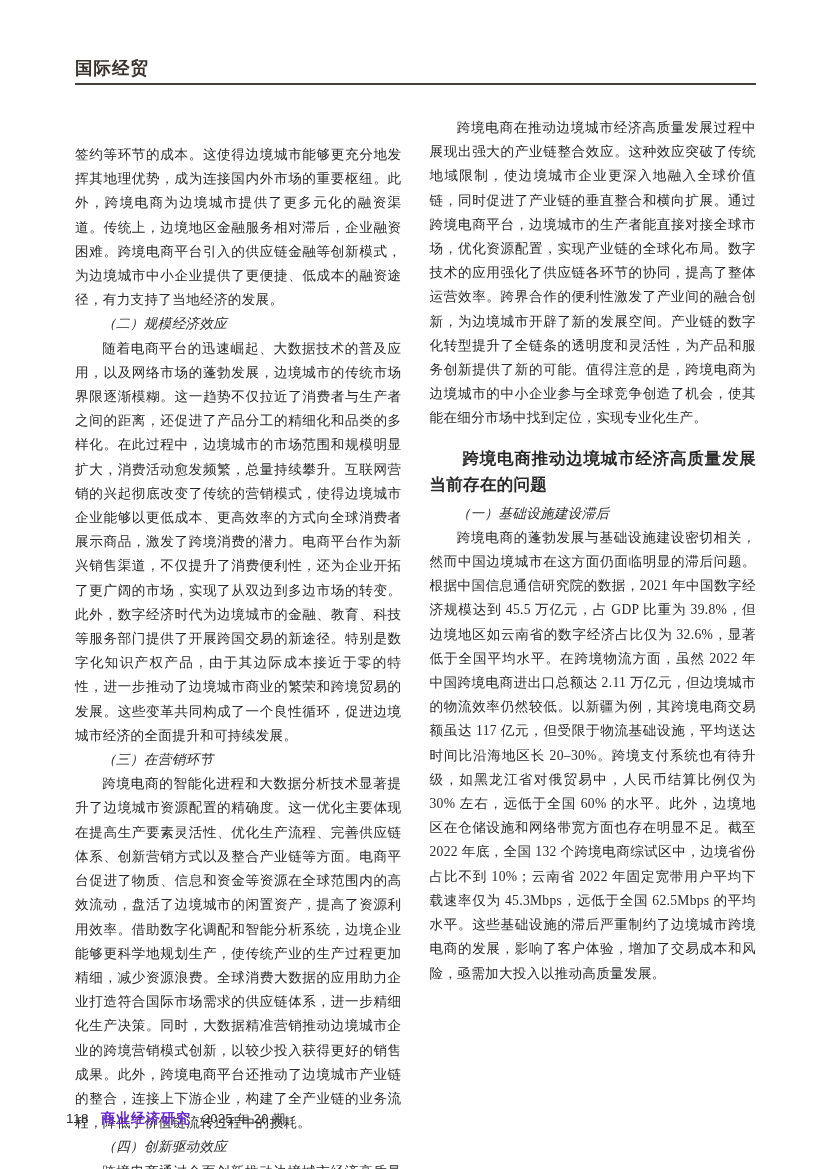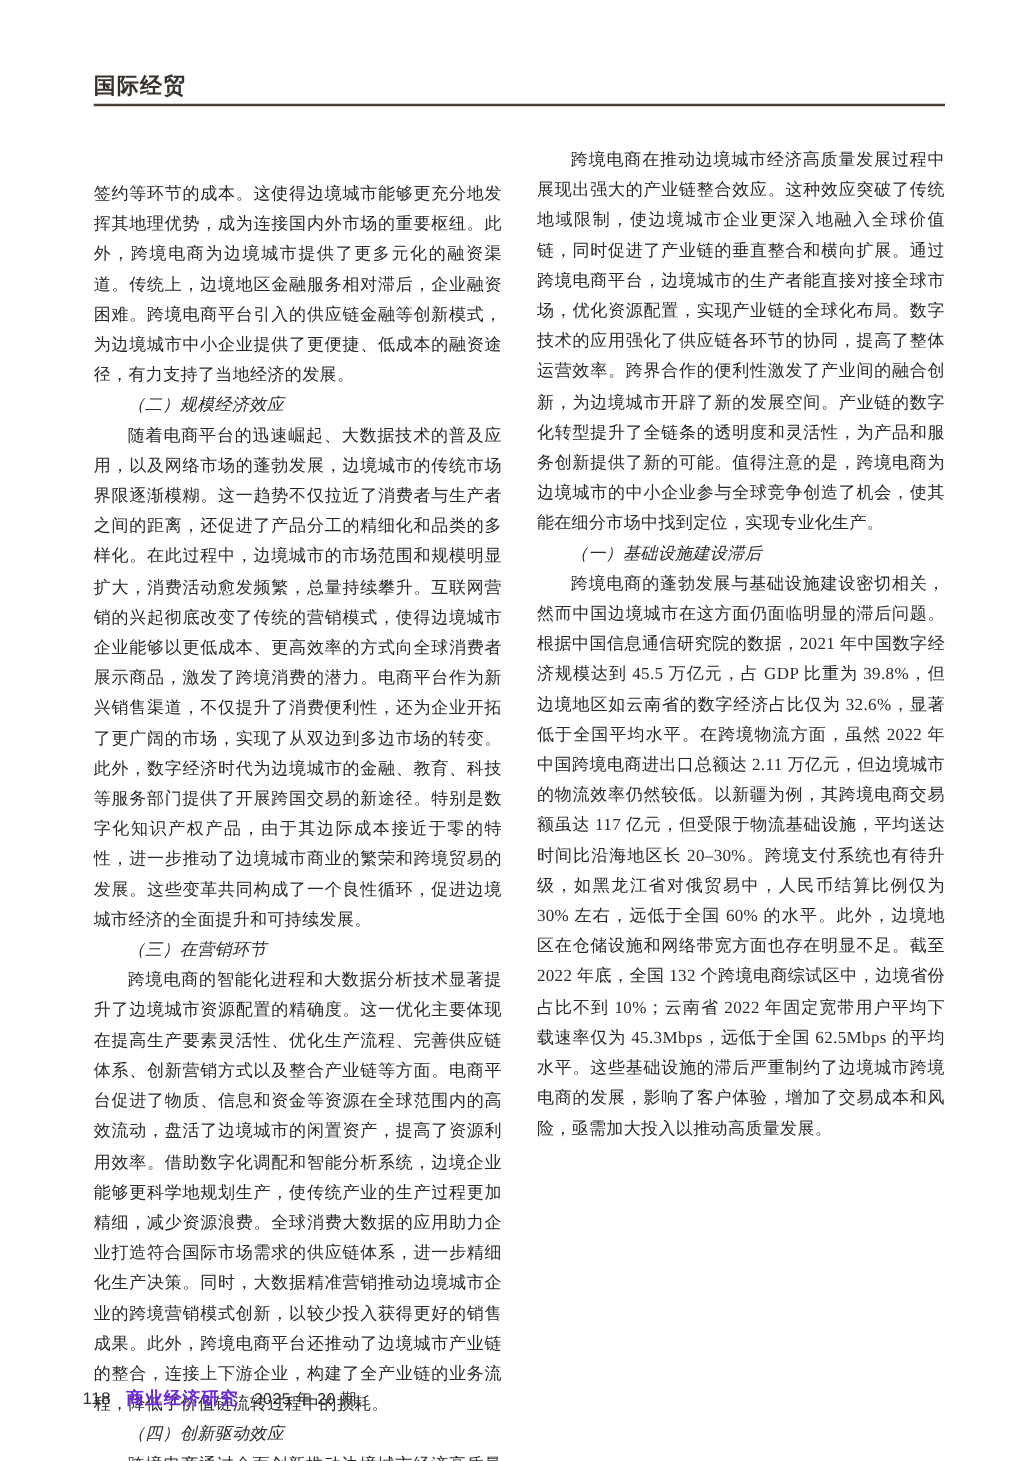--- a/index.html
+++ b/index.html
@@ -99,20 +99,21 @@
         <p class="t-sub">（二）规模经济效应</p>
         <p class="t-body-i">随着电商平台的迅速崛起、大数据技术的普及应用，以及网络市场的蓬勃发展，边境城市的传统市场界限逐渐模糊。这一趋势不仅拉近了消费者与生产者之间的距离，还促进了产品分工的精细化和品类的多样化。在此过程中，边境城市的市场范围和规模明显扩大，消费活动愈发频繁，总量持续攀升。互联网营销的兴起彻底改变了传统的营销模式，使得边境城市企业能够以更低成本、更高效率的方式向全球消费者展示商品，激发了跨境消费的潜力。电商平台作为新兴销售渠道，不仅提升了消费便利性，还为企业开拓了更广阔的市场，实现了从双边到多边市场的转变。此外，数字经济时代为边境城市的金融、教育、科技等服务部门提供了开展跨国交易的新途径。特别是数字化知识产权产品，由于其边际成本接近于零的特性，进一步推动了边境城市商业的繁荣和跨境贸易的发展。这些变革共同构成了一个良性循环，促进边境城市经济的全面提升和可持续发展。</p>
         <p class="t-sub">（三）在营销环节</p>
         <p class="t-body-i">跨境电商的智能化进程和大数据分析技术显著提升了边境城市资源配置的精确度。这一优化主要体现在提高生产要素灵活性、优化生产流程、完善供应链体系、创新营销方式以及整合产业链等方面。电商平台促进了物质、信息和资金等资源在全球范围内的高效流动，盘活了边境城市的闲置资产，提高了资源利用效率。借助数字化调配和智能分析系统，边境企业能够更科学地规划生产，使传统产业的生产过程更加精细，减少资源浪费。全球消费大数据的应用助力企业打造符合国际市场需求的供应链体系，进一步精细化生产决策。同时，大数据精准营销推动边境城市企业的跨境营销模式创新，以较少投入获得更好的销售成果。此外，跨境电商平台还推动了边境城市产业链的整合，连接上下游企业，构建了全产业链的业务流程，降低了价值链流转过程中的损耗。</p>
         <p class="t-sub">（四）创新驱动效应</p>
         <p class="t-body-i">跨境电商通过全面创新推动边境城市经济高质量发展，其创新驱动效应贯穿于研发、生产、营销和服务等各个环节。在研发环节，跨境电商平台整合全球创新资源，使边境城市企业能够与国际研发机构实现远程协作，加速</p>
       </div>
 
       <div class="col">
         <p class="t-body-i">跨境电商在推动边境城市经济高质量发展过程中展现出强大的产业链整合效应。这种效应突破了传统地域限制，使边境城市企业更深入地融入全球价值链，同时促进了产业链的垂直整合和横向扩展。通过跨境电商平台，边境城市的生产者能直接对接全球市场，优化资源配置，实现产业链的全球化布局。数字技术的应用强化了供应链各环节的协同，提高了整体运营效率。跨界合作的便利性激发了产业间的融合创新，为边境城市开辟了新的发展空间。产业链的数字化转型提升了全链条的透明度和灵活性，为产品和服务创新提供了新的可能。值得注意的是，跨境电商为边境城市的中小企业参与全球竞争创造了机会，使其能在细分市场中找到定位，实现专业化生产。</p>
+        <p class="t-section">跨境电商推动边境城市经济高质量发展当前存在的问题</p>
         <p class="t-sub">（一）基础设施建设滞后</p>
         <p class="t-body-i">跨境电商的蓬勃发展与基础设施建设密切相关，然而中国边境城市在这方面仍面临明显的滞后问题。根据中国信息通信研究院的数据，2021 年中国数字经济规模达到 45.5 万亿元，占 GDP 比重为 39.8%，但边境地区如云南省的数字经济占比仅为 32.6%，显著低于全国平均水平。在跨境物流方面，虽然 2022 年中国跨境电商进出口总额达 2.11 万亿元，但边境城市的物流效率仍然较低。以新疆为例，其跨境电商交易额虽达 117 亿元，但受限于物流基础设施，平均送达时间比沿海地区长 20–30%。跨境支付系统也有待升级，如黑龙江省对俄贸易中，人民币结算比例仅为 30% 左右，远低于全国 60% 的水平。此外，边境地区在仓储设施和网络带宽方面也存在明显不足。截至 2022 年底，全国 132 个跨境电商综试区中，边境省份占比不到 10%；云南省 2022 年固定宽带用户平均下载速率仅为 45.3Mbps，远低于全国 62.5Mbps 的平均水平。这些基础设施的滞后严重制约了边境城市跨境电商的发展，影响了客户体验，增加了交易成本和风险，亟需加大投入以推动高质量发展。</p>
       </div>
 
     </div>
   </div>
 
   <div class="page-footer">
     <span class="pagenum">118</span>
     <span class="journal">商业经济研究</span>

